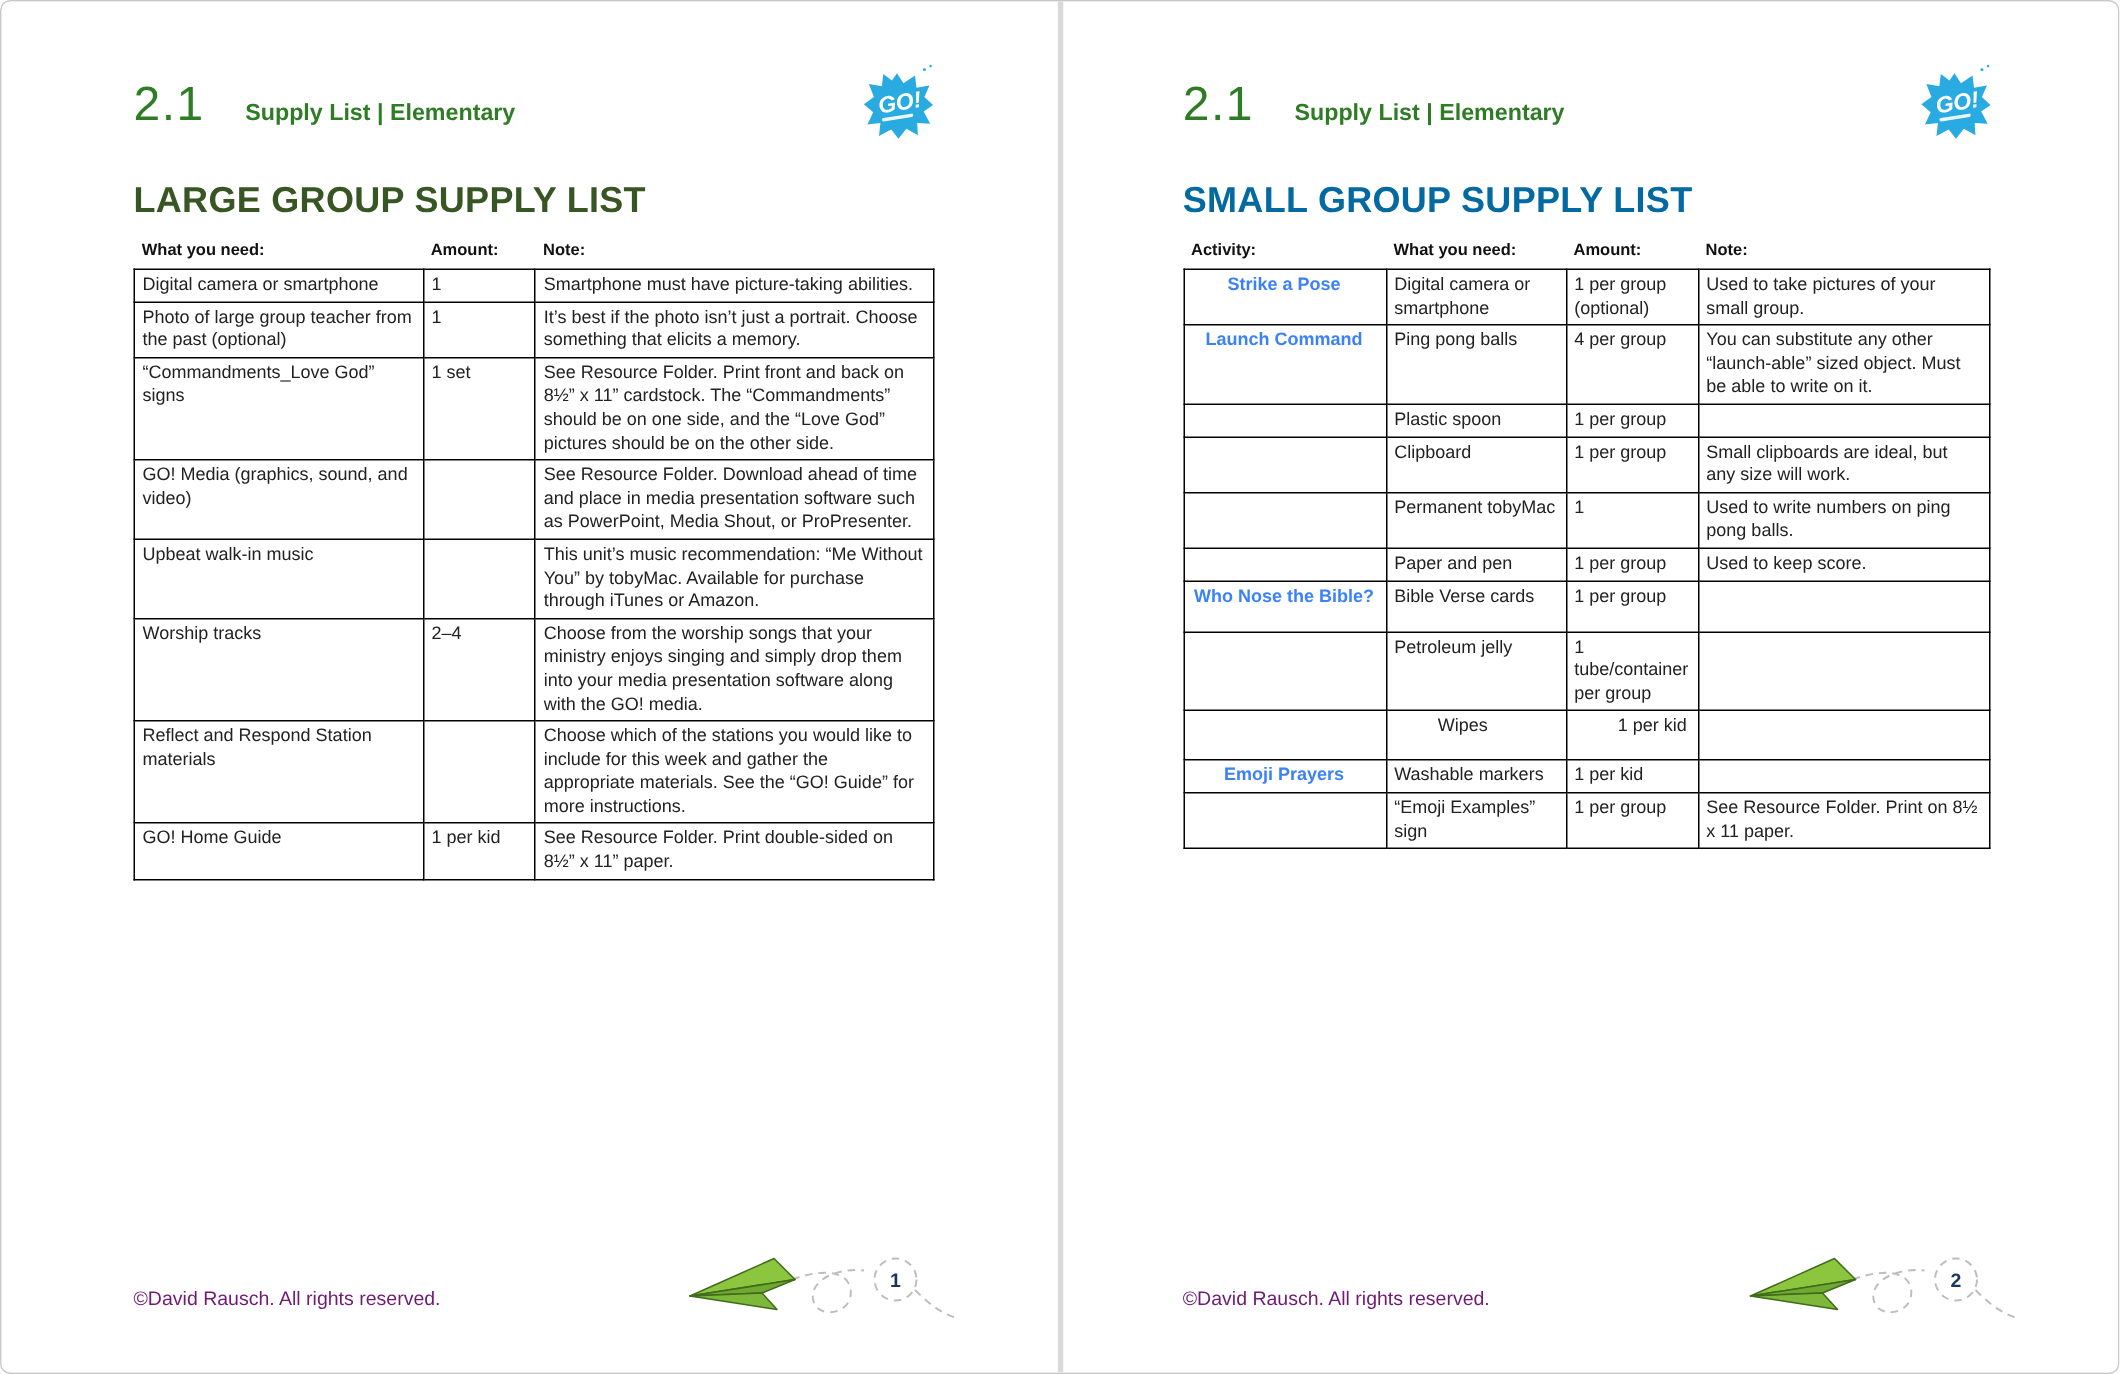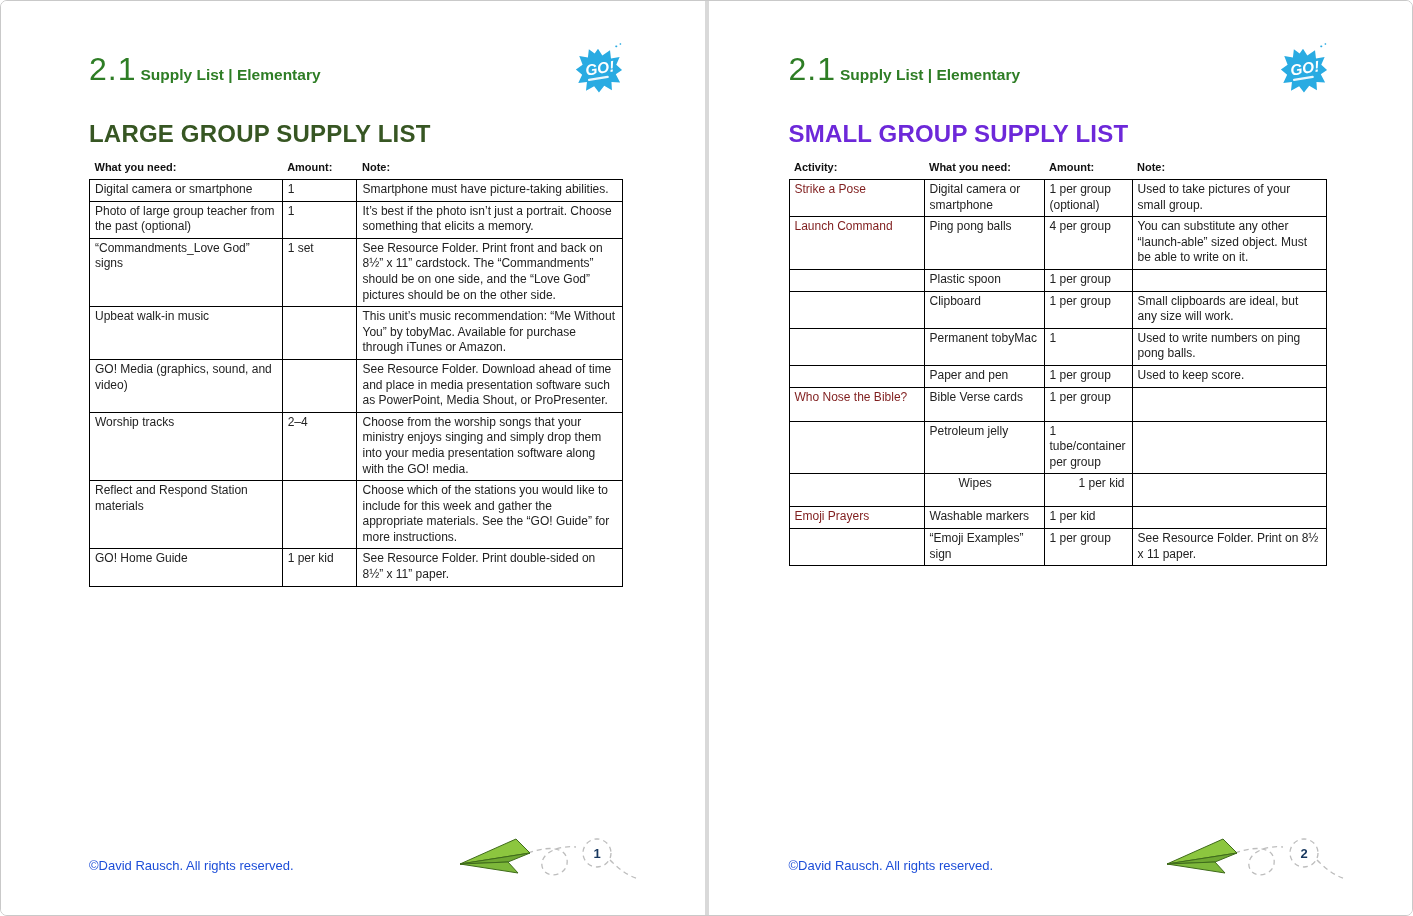--- a/index.html
+++ b/index.html
@@ -10,43 +10,43 @@
     display: flex; background: #fff;
   }
   .page { position: relative; flex: 1 1 0; background: #fff; }
   .divider { width: 4px; background: #d9d9d9; flex: 0 0 auto; }
 
   .page-inner-l { padding: 0 82px 0 88px; }
   .page-inner-r { padding: 0 84px 0 80px; }
 
   .doc-header { position: relative; margin-top: 50px; height: 52px; }
   .sec-num { font-size: 32px; font-weight: normal; color: #2e7d25; letter-spacing: 1px; }
-  .sec-sub { font-size: 15.5px; font-weight: bold; color: #2e7d25; margin-left: 4px; }
+  .sec-sub { font-size: 15.5px; font-weight: bold; color: #2e7d25; margin-left: 27px; }
   .logo { position: absolute; top: -8px; right: 0; width: 50px; height: 52px; display: block; }
 
   .doc-title { font-size: 24px; font-weight: bold; margin-top: 17px; letter-spacing: 0.2px; }
 
   table.supply-table { border-collapse: collapse; table-layout: fixed; margin-top: 13px; }
   table.supply-table thead th {
     border: none; text-align: left; font-size: 11px; font-weight: bold;
     padding: 0 5px 6px 5px; color: #111;
   }
   table.supply-table tbody td {
     border: 1px solid #000; vertical-align: top;
     font-size: 12px; line-height: 15.6px; color: #222;
     padding: 2px 6px 3px 5px;
   }
-  table.supply-table tbody td.bold { font-weight: normal; color: #7f1d1d; }
+  table.supply-table tbody td.bold { font-weight: bold; color: #3b82f6; text-align: center; }
   
   .page-r tbody tr:nth-child(7) td { height: 34px; }
   .page-r tbody tr:nth-child(9) td { height: 33px; padding-left: 34px; }
   .page-r tbody tr:nth-child(1) td { height: 36px; }
 
   .doc-footer { position: absolute; left: 0; right: 0; bottom: 26px; height: 56px; }
-  .copyright { position: absolute; left: 88px; bottom: 16px; font-size: 13px; color: #1d4ed8; }
+  .copyright { position: absolute; left: 88px; bottom: 16px; font-size: 13px; color: #701a75; }
   .page-r .copyright { left: 80px; }
   .plane-art { position: absolute; right: 64px; bottom: 4px; width: 185px; height: 52px; }
   .page-num-text { font-size: 13px; font-weight: bold; fill: #17375e; font-family: "Liberation Sans", sans-serif; }
 </style>
 </head>
 <body>
 
 <div class="sheet">
 
   <section class="page page-l">
@@ -90,28 +90,28 @@
               <td>Photo of large group teacher from the past (optional)</td>
               <td>1</td>
               <td>It’s best if the photo isn’t just a portrait. Choose something that elicits a memory.</td>
             </tr>
             <tr>
               <td>“Commandments_Love God” signs</td>
               <td>1 set</td>
               <td>See Resource Folder. Print front and back on 8½” x 11” cardstock. The “Commandments” should be on one side, and the “Love God” pictures should be on the other side.</td>
             </tr>
             <tr>
+              <td>GO! Media (graphics, sound, and video)</td>
+              <td></td>
+              <td>See Resource Folder. Download ahead of time and place in media presentation software such as PowerPoint, Media Shout, or ProPresenter.</td>
+            </tr>
+            <tr>
               <td>Upbeat walk-in music</td>
               <td></td>
               <td>This unit’s music recommendation: “Me Without You” by tobyMac. Available for purchase through iTunes or Amazon.</td>
-            </tr>
-            <tr>
-              <td>GO! Media (graphics, sound, and video)</td>
-              <td></td>
-              <td>See Resource Folder. Download ahead of time and place in media presentation software such as PowerPoint, Media Shout, or ProPresenter.</td>
             </tr>
             <tr>
               <td>Worship tracks</td>
               <td>2–4</td>
               <td>Choose from the worship songs that your ministry enjoys singing and simply drop them into your media presentation software along with the GO! media.</td>
             </tr>
             <tr>
               <td>Reflect and Respond Station materials</td>
               <td></td>
               <td>Choose which of the stations you would like to include for this week and gather the appropriate materials. See the “GO! Guide” for more instructions.</td>
@@ -156,21 +156,21 @@
             <path class="burst" fill="#29abe2" d="M26,6 L30.5,13 L38.5,7.5 L39.5,16 L48.5,14.5 L45,22.5 L51,28 L44.5,32.5 L49,41 L40,40.5 L40.5,49 L32.5,44.5 L27,51.5 L22,45 L13.5,49.5 L14.5,40.5 L5.5,41.5 L9.5,33 L3,27.5 L10,22.5 L6.5,13.5 L15.5,15 L16.5,6.5 L22.5,11 Z"></path>
             <g transform="rotate(-9 26 28)">
               <text x="13" y="32" font-family="Liberation Sans, sans-serif" font-size="16" font-weight="bold" fill="#ffffff" font-style="italic">GO!</text>
               <rect x="14" y="35.5" width="22" height="2.4" rx="1.2" fill="#ffffff" opacity="0.9"></rect>
             </g>
             <path d="M44,3.5 l2,0 m-1,-1 l0,2 M48.5,1 l1.6,0 m-0.8,-0.8 l0,1.6" stroke="#29abe2" stroke-width="1.2"></path>
           </svg>
         </span>
       </header>
 
-      <h1 class="doc-title" style="color: #6d28d9;">SMALL GROUP SUPPLY LIST</h1>
+      <h1 class="doc-title" style="color: #0369a1;">SMALL GROUP SUPPLY LIST</h1>
 
       <table class="supply-table">
           <colgroup>
             <col style="width: 135px;">
             <col style="width: 120px;">
             <col style="width: 88px;">
             <col style="width: 194px;">
           </colgroup>
           <thead>
             <tr>

